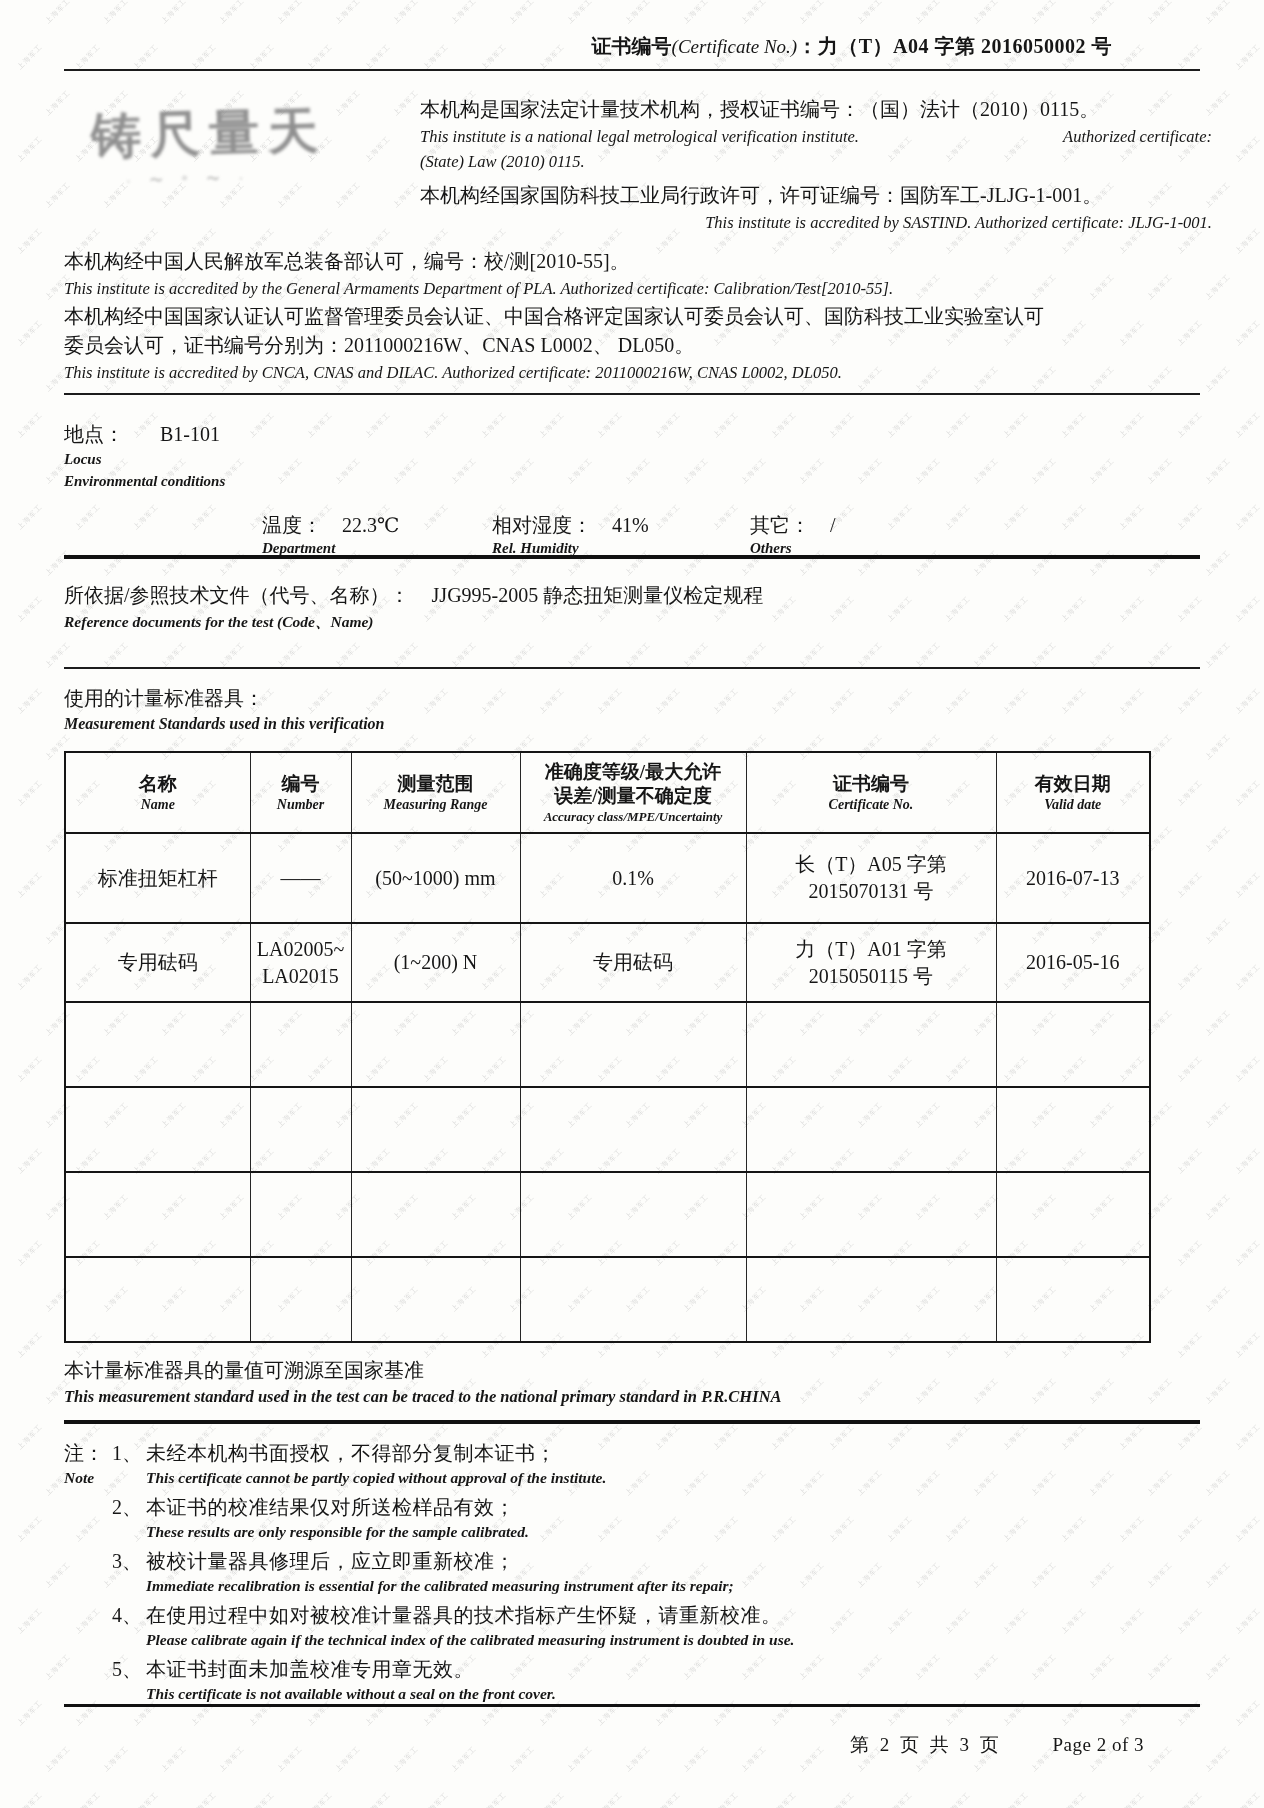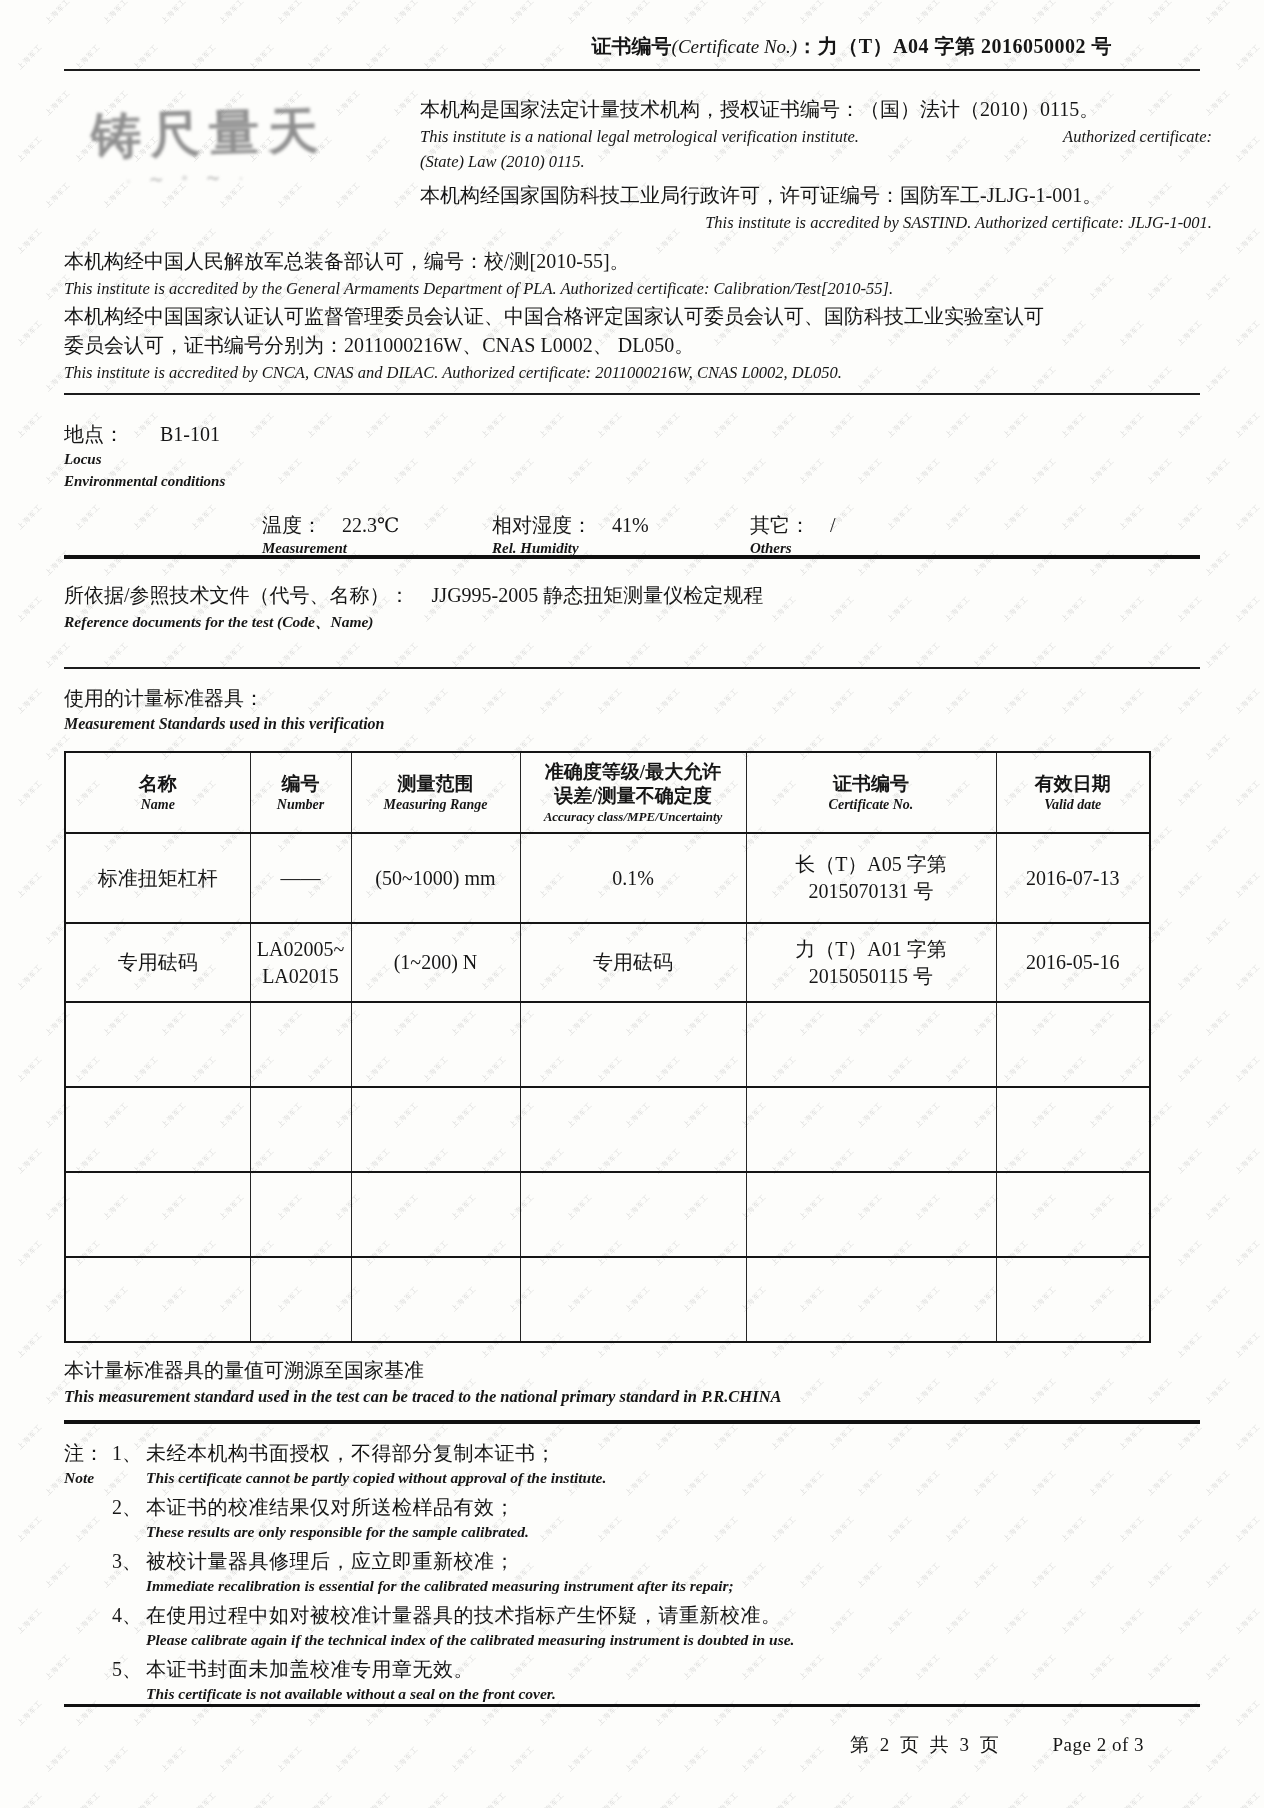--- a/index.html
+++ b/index.html
@@ -1042,21 +1042,21 @@
       </div>
       <div class="sub-en">Locus</div>
       <div class="sub-en">Environmental conditions</div>
     </div>
 
     <div id="env-row" class="abs">
       <div class="env-group" id="env-temp">
         <div class="line1">
           <span>温度：</span><span class="val">22.3℃</span>
         </div>
-        <div class="line2">Measurement</div>
+        <div class="line2">Department</div>
       </div>
       <div class="env-group" id="env-hum">
         <div class="line1">
           <span>相对湿度：</span><span class="val">41%</span>
         </div>
         <div class="line2">Rel. Humidity</div>
       </div>
       <div class="env-group" id="env-oth">
         <div class="line1">
           <span>其它：</span><span class="val">/</span>

